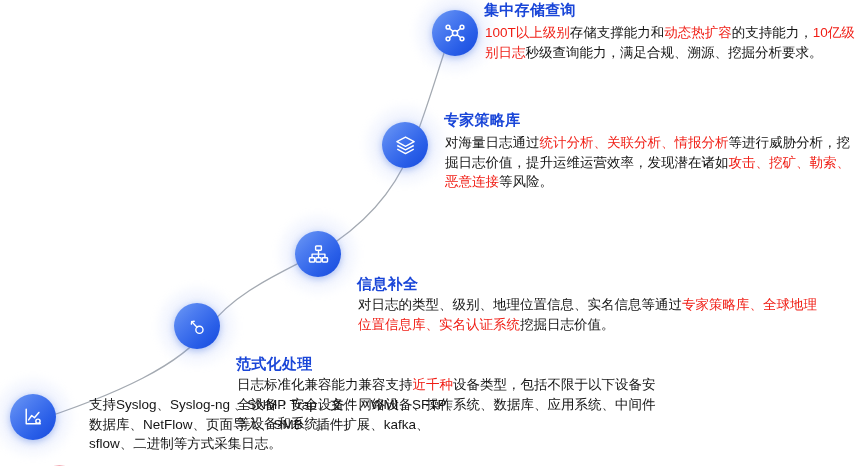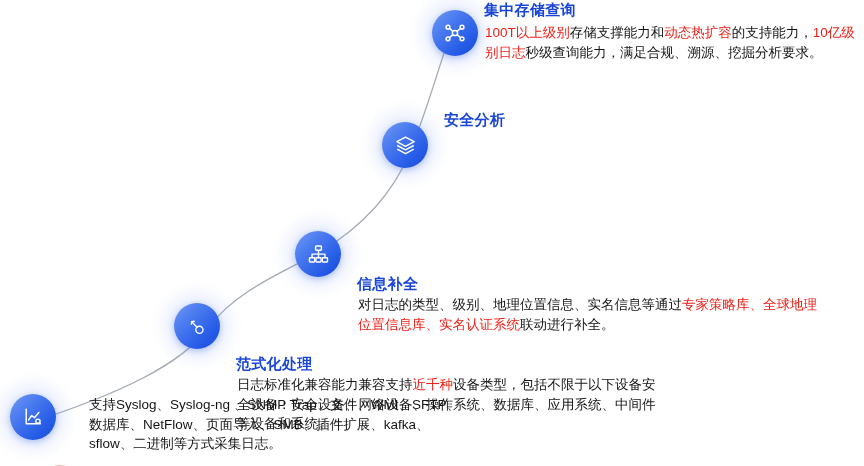--- a/index.html
+++ b/index.html
@@ -154,40 +154,41 @@
     <div class="node-glow"></div>
     <div class="node-circle">
       <svg width="23" height="23" viewBox="0 0 24 24" fill="none" stroke="#ffffff" stroke-width="1.5" stroke-linejoin="round">
         <path d="M12 3.2 L21 8 L12 12.8 L3 8 Z"></path>
         <path d="M3.4 12 L12 16.6 L20.6 12"></path>
         <path d="M3.4 15.8 L12 20.4 L20.6 15.8"></path>
       </svg>
     </div>
   </div>
   <div class="stage-text" style="left:444px; top:110px; width:412px;">
-    <p class="stage-title">安全分析</p>
+    <p class="stage-title">专家策略库</p>
+    <p class="stage-body"><span>对海量日志通过</span><span class="hl">统计分析、关联分析、情报分析</span><span>等进行威胁分析，挖掘日志价值，提升运维运营效率，发现潜在诸如</span><span class="hl">攻击、挖矿、勒索、恶意连接</span><span>等风险。</span></p>
   </div>
 
   <div class="stage-node" style="left:318px; top:254px;">
     <div class="node-glow"></div>
     <div class="node-circle">
       <svg width="23" height="23" viewBox="0 0 24 24" fill="none" stroke="#ffffff" stroke-width="1.5" stroke-linejoin="round">
         <rect x="9" y="3.2" width="6" height="4.4" rx="0.7"></rect>
         <rect x="2.6" y="15.4" width="5.4" height="4.4" rx="0.7"></rect>
         <rect x="9.3" y="15.4" width="5.4" height="4.4" rx="0.7"></rect>
         <rect x="16" y="15.4" width="5.4" height="4.4" rx="0.7"></rect>
         <path d="M12 7.6 L12 11.4"></path>
         <path d="M5.3 15.4 L5.3 11.6 L18.7 11.6 L18.7 15.4"></path>
         <path d="M12 11.6 L12 15.4"></path>
       </svg>
     </div>
   </div>
   <div class="stage-text tight" style="left:357px; top:227px; width:474px;">
     <p class="stage-title">信息补全</p>
-    <p class="stage-body"><span>对日志的类型、级别、地理位置信息、实名信息等通过</span><span class="hl">专家策略库、全球地理位置信息库、实名认证系统</span><span>联动进行补全。</span></p>
+    <p class="stage-body"><span>对日志的类型、级别、地理位置信息、实名信息等通过</span><span class="hl">专家策略库、全球地理位置信息库、实名认证系统</span><span>挖掘日志价值。</span></p>
   </div>
 
   <div class="stage-node" style="left:197px; top:326px;">
     <div class="node-glow"></div>
     <div class="node-circle">
       <svg width="21" height="21" viewBox="0 0 24 24" fill="none" stroke="#ffffff" stroke-width="1.6" stroke-linecap="round">
         <circle cx="14.2" cy="15.8" r="4.1"></circle>
         <path d="M11.4 12.9 L5.4 6.4"></path>
         <path d="M5.4 6.4 L8.2 6.0"></path>
         <path d="M5.4 6.4 L5.0 9.2"></path>

